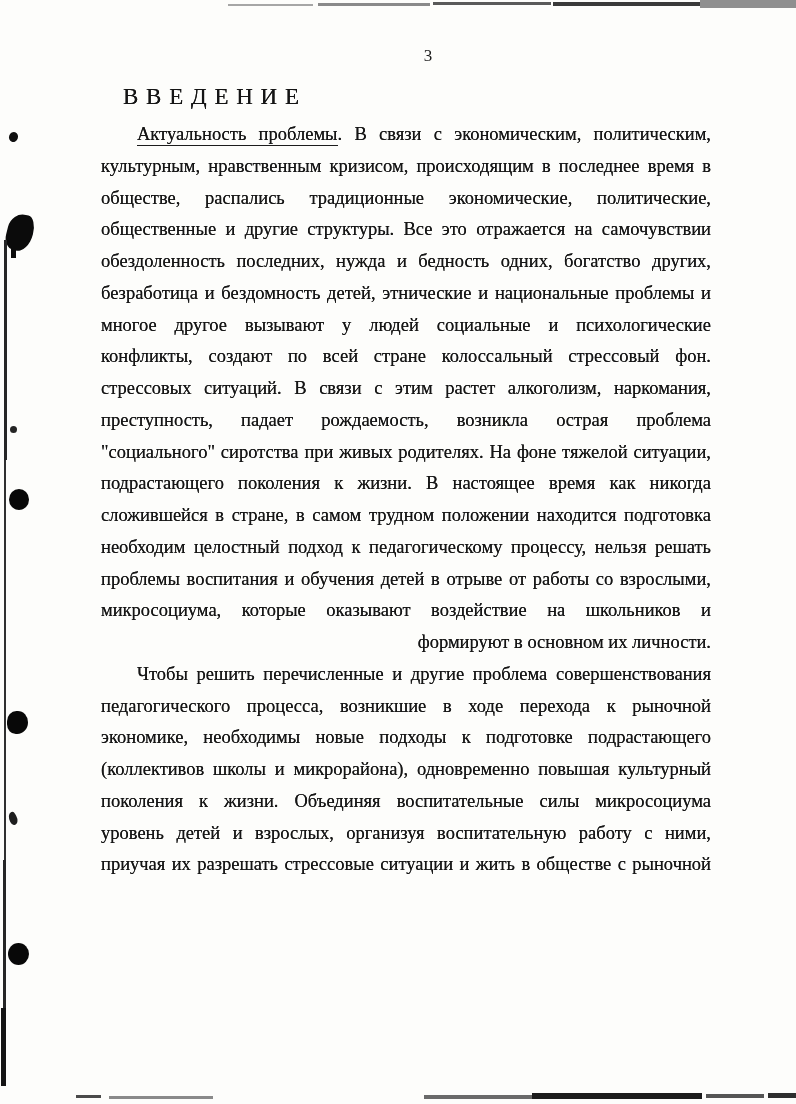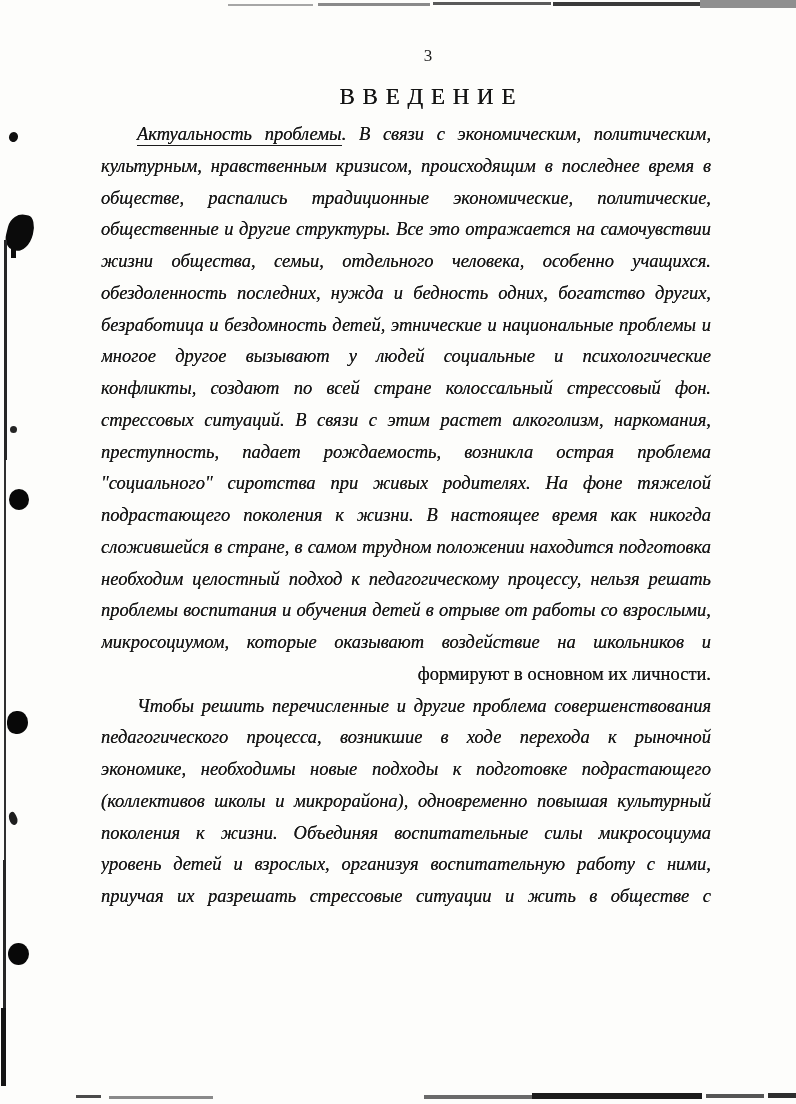--- a/index.html
+++ b/index.html
@@ -15,32 +15,32 @@
   .content {
     position:absolute; left:101px; top:119px; width:610px;
   }
   .pagenum {
     position:absolute; top:46px; left:101px; width:610px;
     text-align:center; font-size:17px; color:#1d1d1d;
     transform:translateX(22px);
   }
   .doc-title {
     position:absolute; top:84px; left:101px; width:610px;
-    text-align:center; font-size:23px; letter-spacing:1px; color:#141414;
+    font-size:23px; letter-spacing:1px; color:#141414;
     transform:translateX(22px);
     text-shadow:0 0 0.4px #222;
   }
   .line {
     height:31.75px; line-height:31.75px;
     font-size:18.5px;
     overflow:hidden;
     text-shadow:0 0 0.4px #2a2a2a;
     text-align:right;
   }
-  .line.justify { text-align:justify;font-style:italic; }
+  .line.justify { text-align:justify; }
   .line.justify::after { content:""; display:inline-block; width:100%; height:0; }
   .line.indent { text-indent:36px; }
   .u { border-bottom:1.6px solid #1c1c1c; padding-bottom:1px; }
   
   .art { position:absolute; }
   .top-a  { left:228px; top:4px;  width:85px;  height:2px; background:#a6a6a6; }
   .top-b  { left:318px; top:3px;  width:112px; height:3px; background:#8a8a8a; }
   .top-c  { left:433px; top:2px;  width:118px; height:3px; background:#5a5a5a; }
   .top-d  { left:553px; top:2px;  width:148px; height:4px; background:#3a3a3a; }
   .top-e  { left:700px; top:0;    width:96px;  height:8px; background:#8f8f8f; }
@@ -95,33 +95,32 @@
   <div class="art hole-3"></div>
 
   <div class="pagenum">3</div>
   <div class="doc-title">В В Е Д Е Н И Е</div>
 
   <div class="content">
     <div class="line justify indent"><span class="u">Актуальность проблемы</span><span>. В связи с экономическим, политическим,</span></div>
     <div class="line justify">культурным, нравственным кризисом, происходящим в последнее время в</div>
     <div class="line justify">обществе, распались традиционные экономические, политические,</div>
     <div class="line justify">общественные и другие структуры. Все это отражается на самочувствии</div>
-    <div class="line justify">жизни общества, семьи, отдельного человека, особенно учащихся.</div>
     <div class="line justify">обездоленность последних, нужда и бедность одних, богатство других,</div>
     <div class="line justify">безработица и бездомность детей, этнические и национальные проблемы и</div>
     <div class="line justify">многое другое вызывают у людей социальные и психологические</div>
     <div class="line justify">конфликты, создают по всей стране колоссальный стрессовый фон.</div>
     <div class="line justify">стрессовых ситуаций. В связи с этим растет алкоголизм, наркомания,</div>
     <div class="line justify">преступность, падает рождаемость, возникла острая проблема</div>
     <div class="line justify">"социального" сиротства при живых родителях. На фоне тяжелой ситуации,</div>
     <div class="line justify">подрастающего поколения к жизни. В настоящее время как никогда</div>
     <div class="line justify">сложившейся в стране, в самом трудном положении находится подготовка</div>
     <div class="line justify">необходим целостный подход к педагогическому процессу, нельзя решать</div>
     <div class="line justify">проблемы воспитания и обучения детей в отрыве от работы со взрослыми,</div>
-    <div class="line justify">микросоциумом, которые оказывают воздействие на школьников и</div>
+    <div class="line justify">микросоциума, которые оказывают воздействие на школьников и</div>
     <div class="line">формируют в основном их личности.</div>
 
     <div class="line justify indent">Чтобы решить перечисленные и другие проблема совершенствования</div>
     <div class="line justify">педагогического процесса, возникшие в ходе перехода к рыночной</div>
     <div class="line justify">экономике, необходимы новые подходы к подготовке подрастающего</div>
     <div class="line justify">(коллективов школы и микрорайона), одновременно повышая культурный</div>
     <div class="line justify">поколения к жизни. Объединяя воспитательные силы микросоциума</div>
     <div class="line justify">уровень детей и взрослых, организуя воспитательную работу с ними,</div>
     <div class="line justify">приучая их разрешать стрессовые ситуации и жить в обществе с рыночной</div>
   </div>

